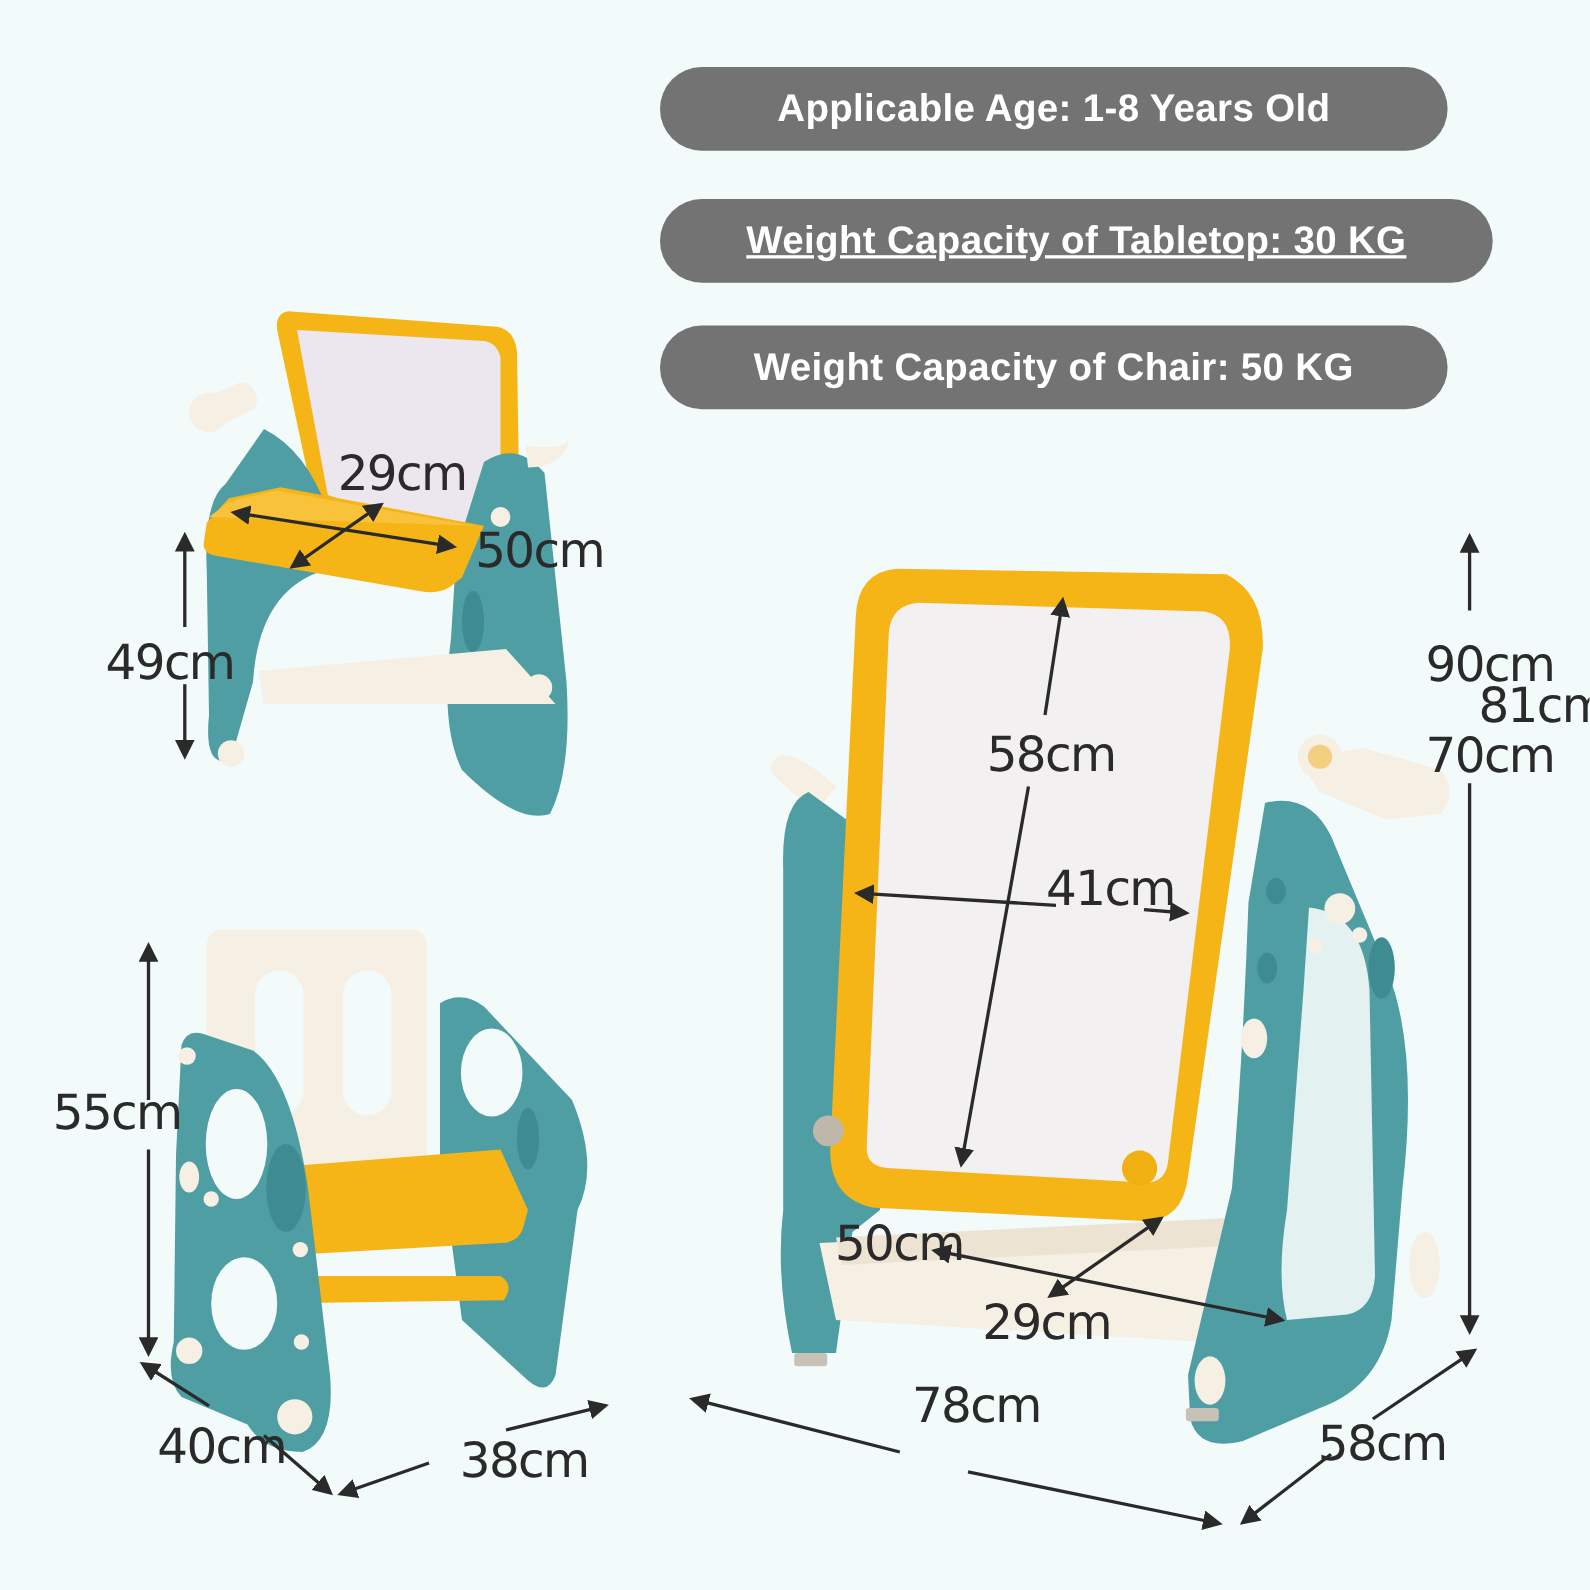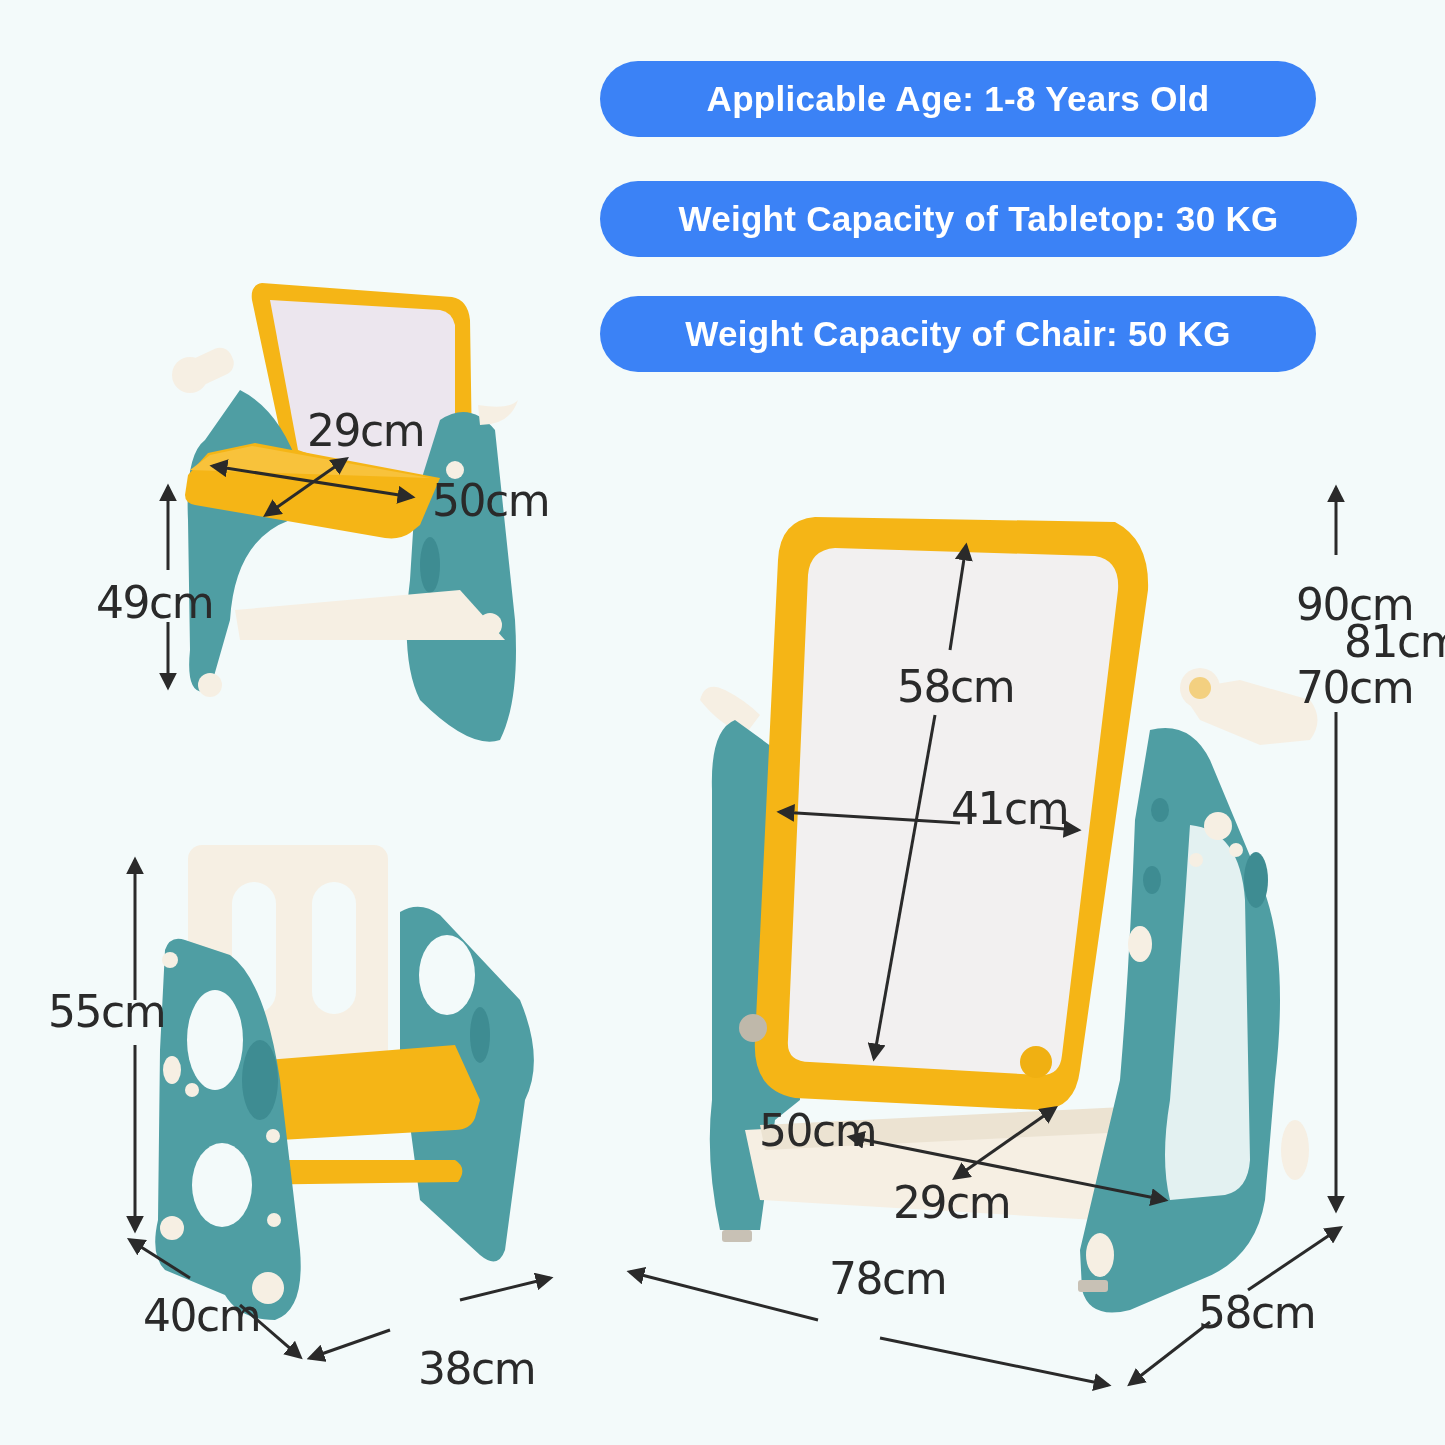--- a/index.html
+++ b/index.html
@@ -3,39 +3,39 @@
 <meta charset="utf-8">
 <style>
   html, body { margin: 0; padding: 0; }
   body {
     width: 1445px; height: 1445px; position: relative; overflow: hidden;
     background: #f3fafa;
     font-family: "Liberation Sans", sans-serif;
   }
   .pill {
     position: absolute; height: 76px; border-radius: 38px;
-    background: #3b82f6; color: #ffffff;
+    background: #737373; color: #ffffff;
     display: flex; align-items: center; justify-content: center;
     font-family: "Liberation Sans", sans-serif; font-weight: bold;
     font-size: 35px; letter-spacing: 0.3px;
   }
   .dim {
     position: absolute; color: #2a2a2a;
     font-family: "DejaVu Sans", sans-serif;
     font-size: 44px; letter-spacing: -1.5px; white-space: nowrap;
   }
   svg.layer { position: absolute; left: 0; top: 0; }
 </style>
 </head>
 <body>
 
 <div class="pill" style="left:600px; top:61px; width:716px;">
   <span>Applicable Age: 1-8 Years Old</span>
 </div>
-<div class="pill" style="left:600px; top:181px; width:757px;">
+<div class="pill" style="left:600px; top:181px; width:757px;text-decoration:underline;">
   <span>Weight Capacity of Tabletop: 30 KG</span>
 </div>
 <div class="pill" style="left:600px; top:296px; width:716px;">
   <span>Weight Capacity of Chair: 50 KG</span>
 </div>
 
 <svg class="layer" width="1445" height="1445" viewBox="0 0 1445 1445">
   <defs>
     <marker id="ah" viewBox="0 0 10 10" refX="8" refY="5" markerWidth="6" markerHeight="6" orient="auto-start-reverse">
       <path d="M0,0 L10,5 L0,10 z" fill="#2a2a2a"></path>
@@ -152,21 +152,21 @@
     <line x1="1130" y1="1384" x2="1210" y2="1322" stroke="#2a2a2a" stroke-width="3" marker-start="url(#ah)"></line>
   </g>
 </svg>
 
 <div class="dim" style="left:307px; top:405px;">29cm</div>
 <div class="dim" style="left:432px; top:475px;">50cm</div>
 <div class="dim" style="left:96px; top:577px;">49cm</div>
 
 <div class="dim" style="left:48px; top:986px;">55cm</div>
 <div class="dim" style="left:143px; top:1290px;">40cm</div>
-<div class="dim" style="left:418px; top:1303px;margin-top:40px;">38cm</div>
+<div class="dim" style="left:418px; top:1303px;">38cm</div>
 
 <div class="dim" style="left:897px; top:661px;">58cm</div>
 <div class="dim" style="left:951px; top:783px;">41cm</div>
 <div class="dim" style="left:1296px; top:567px;margin-top:12px;">90cm</div>
 <div class="dim" style="left:1344px; top:616px;">81cm</div>
 <div class="dim" style="left:1296px; top:662px;">70cm</div>
 <div class="dim" style="left:759px; top:1105px;">50cm</div>
 <div class="dim" style="left:893px; top:1177px;">29cm</div>
 <div class="dim" style="left:829px; top:1253px;">78cm</div>
 <div class="dim" style="left:1198px; top:1287px;">58cm</div>

